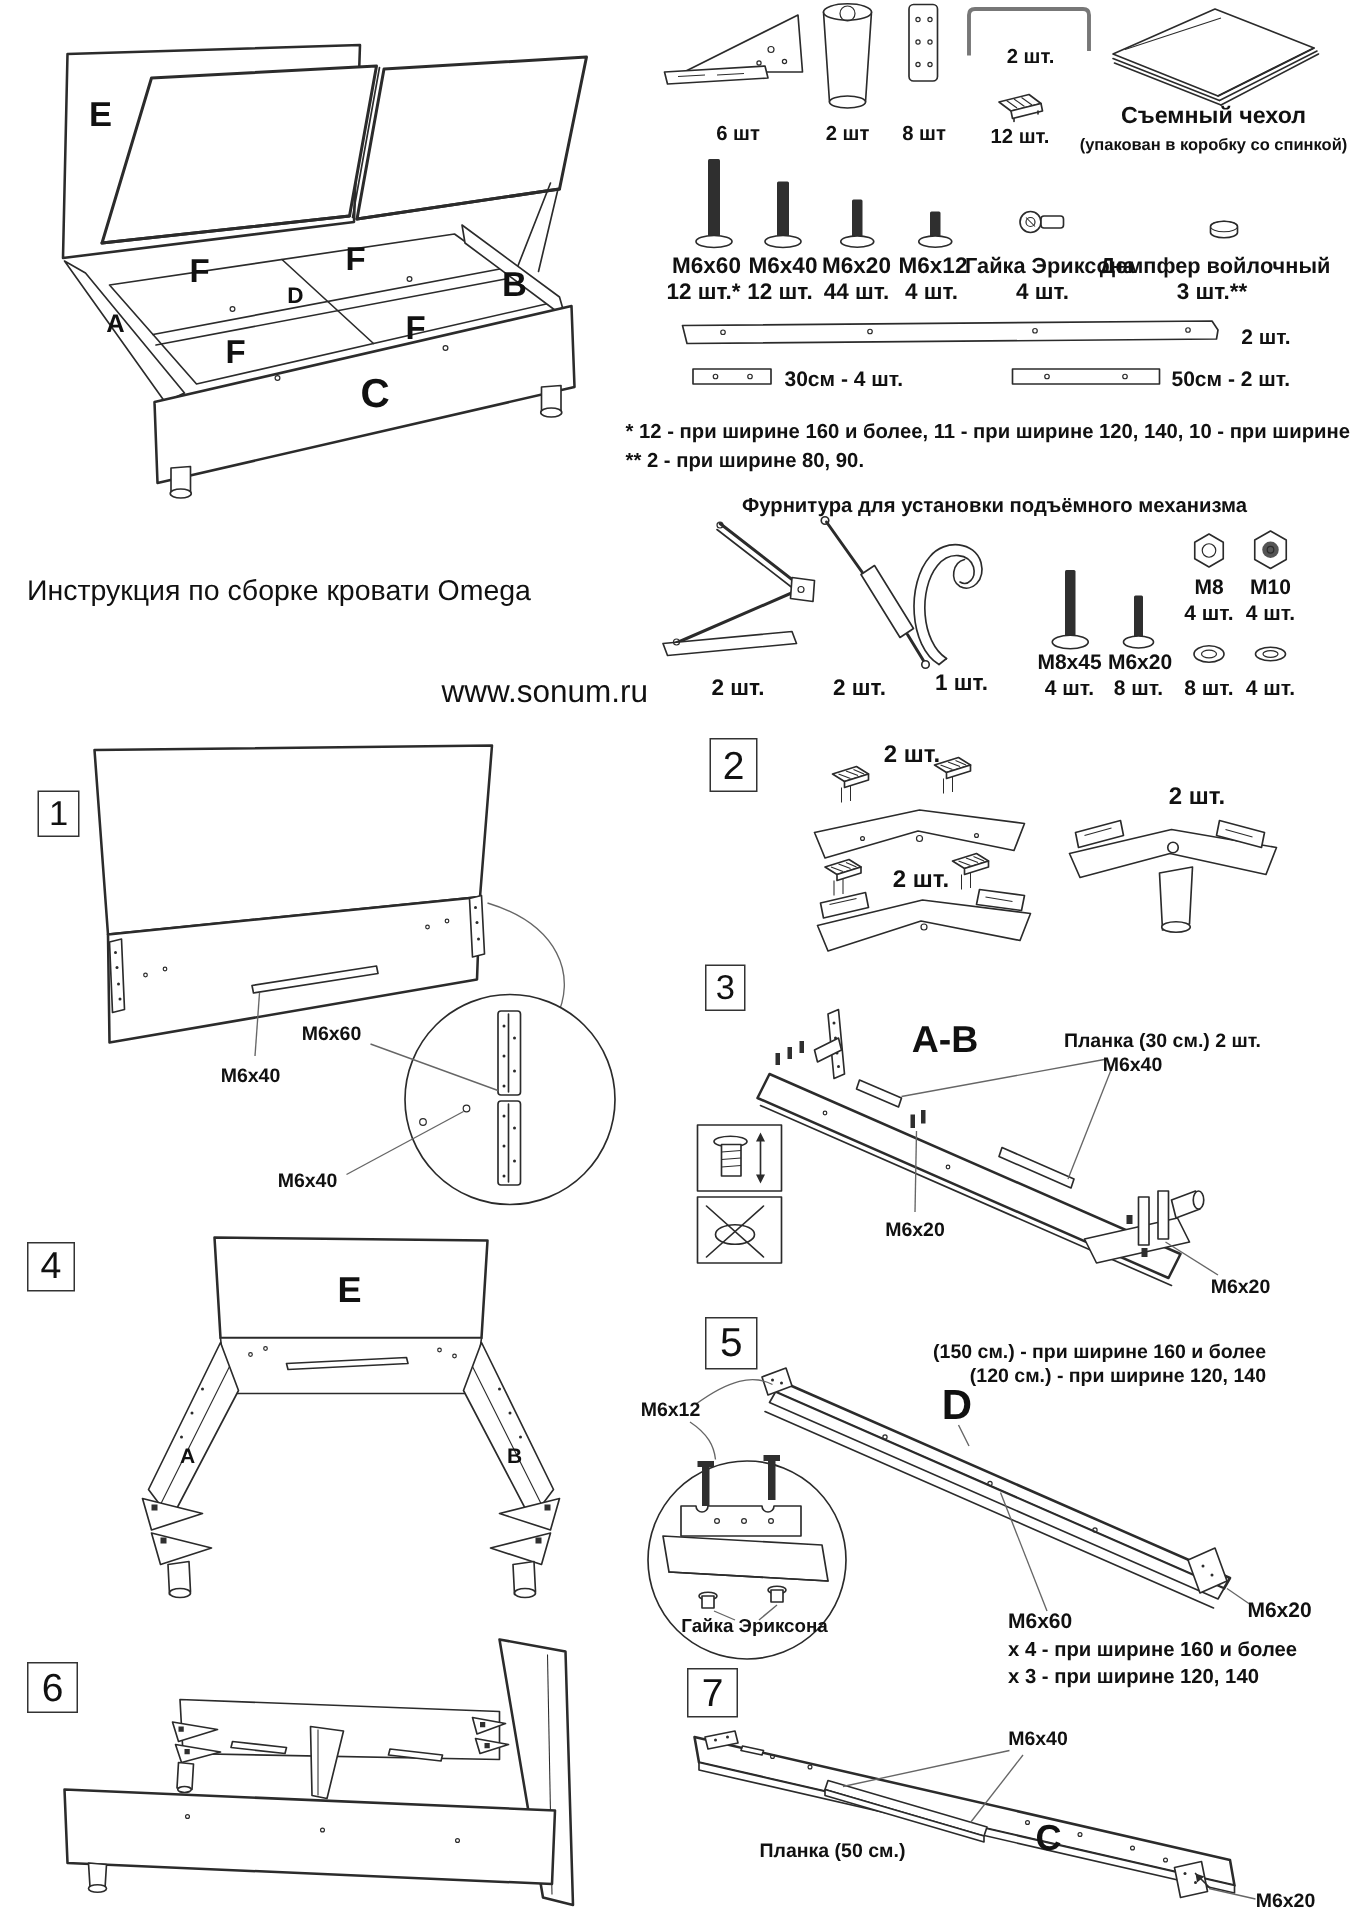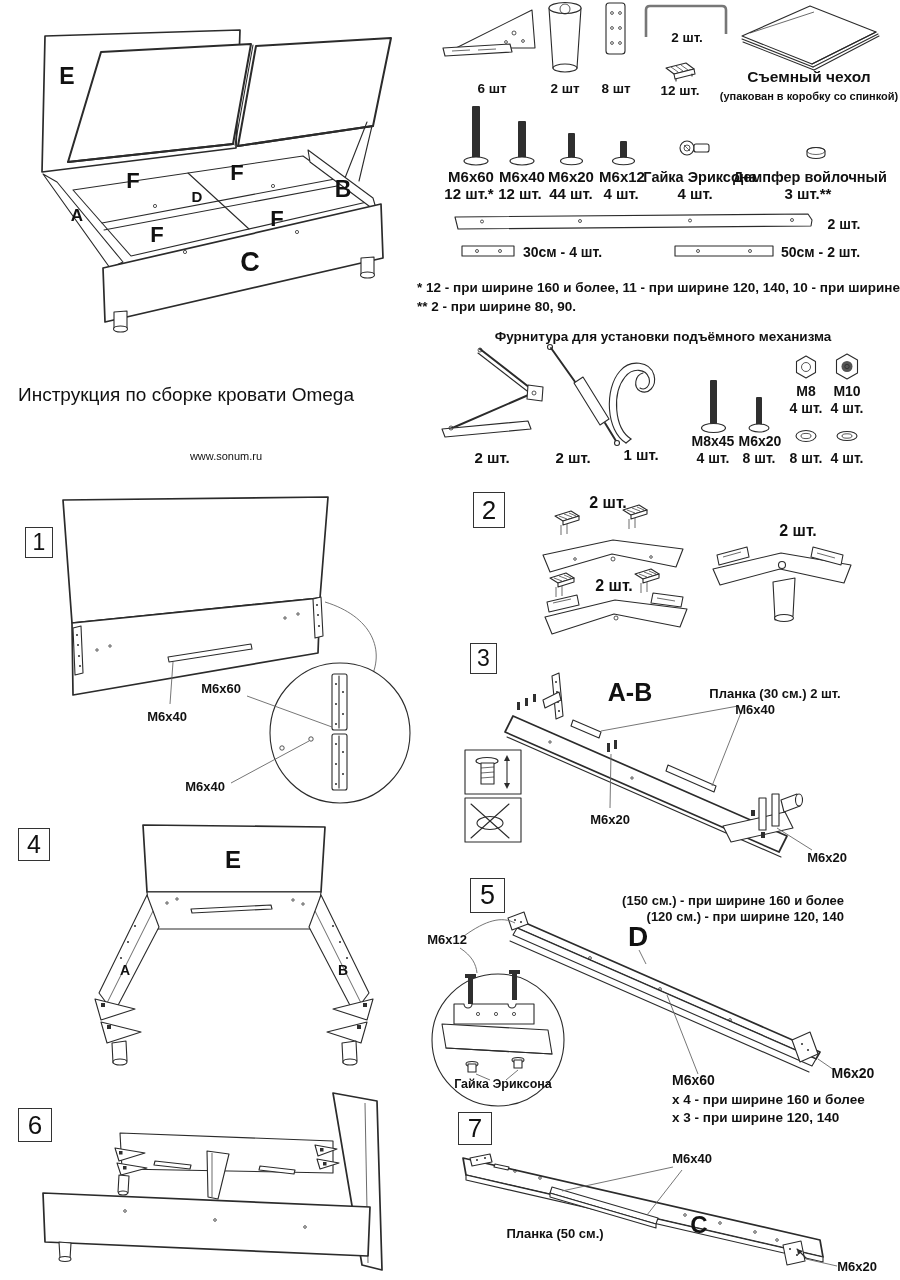--- a/index.html
+++ b/index.html
@@ -20,21 +20,21 @@
   .t11 { font-size:11px; font-weight:bold; }
   .t12 { font-size:12.5px; font-weight:bold; }
   .t13 { font-size:13px; font-weight:bold; }
   .t135{ font-size:13.5px; font-weight:bold; }
   .t14 { font-size:14px; font-weight:bold; }
   .t15 { font-size:15px; font-weight:bold; }
   .stepnum { position:absolute; border:1.6px solid #333; background:#fff;
              display:flex; align-items:center; justify-content:center; color:#111; }
   .titleblock { position:absolute; left:18px; top:341px; width:422px; text-align:left;
                 font-size:19px; line-height:21px; color:#111;margin-top:43px; }
-  .website { position:absolute; left:20px; top:450px; width:412px; text-align:center; font-size:11px; }
+  .website { position:absolute; left:20px; top:450px; width:412px; text-align:right; font-size:21px; }
 </style>
 </head>
 <body>
 
 <div class="page">
 
   <svg style="left:15px;top:0" width="420" height="340" viewBox="0 0 420 340">
     <defs>
       <pattern id="hatch" patternUnits="userSpaceOnUse" width="5" height="5.6" patternTransform="rotate(-6)">
         <line x1="0" y1="1" x2="5" y2="1" stroke="#2b2b2b" stroke-width="0.7"></line>

